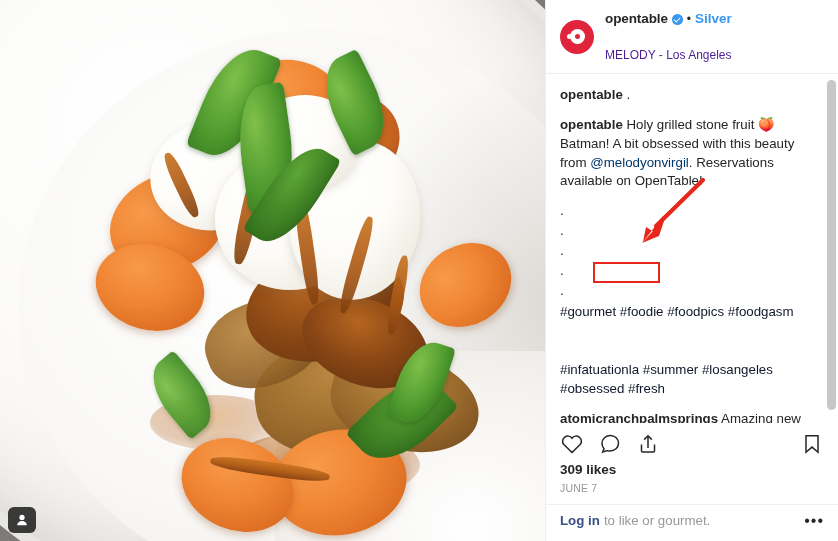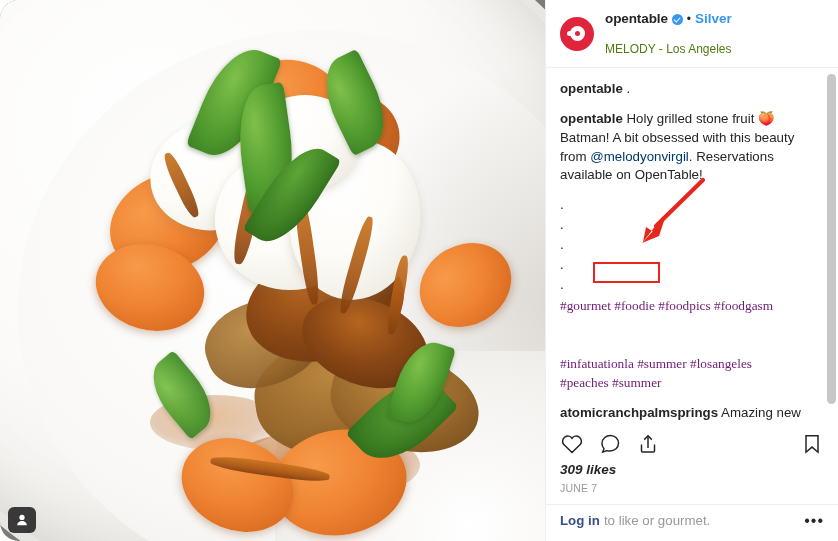--- a/index.html
+++ b/index.html
@@ -12,21 +12,20 @@
     -webkit-font-smoothing: antialiased;
   }
 
   #post {
     position: relative;
     width: 838px;
     height: 541px;
     overflow: hidden;
     background: #fff;
     display: flex;
-    border-radius: 19px;
   }
 
   
   .media {
     position: relative;
     width: 545px;
     height: 541px;
     overflow: hidden;
     background: #7d7b77;
     flex: 0 0 545px;
@@ -233,22 +232,22 @@
   }
   .dot-sep { color: #262626; margin: 0 4px; font-size: 12px; }
   .follow-link {
     color: #3897f0;
     font-weight: bold;
     font-size: 13.5px;
     cursor: pointer;
   }
   .location {
     font-size: 12px;
-    color: #4d7c0f;
-    margin-top: 14px;
+    color: #4c1d95;
+    margin-top: 20px;
   }
 
   
   .panel-body {
     position: relative;
     flex: 1 1 auto;
     overflow: hidden;
     padding: 12px 14px 0 14px;
     box-sizing: border-box;
   }
@@ -269,21 +268,21 @@
     line-height: 1.42;
     color: #262626;
     margin-bottom: 1px;
   }
   .hashtags {
     font-size: 13.3px;
     line-height: 1.46;
     color: #385185;
     margin-bottom: 11px;
   }
-  .hashtags .tag { color: #701a75; font-family: Liberation Serif, serif; }
+  .hashtags .tag { color: #0f172a; }
   .emoji { font-family: "DejaVu Sans", sans-serif; }
 
   
   .vscroll {
     position: absolute;
     right: 2px;
     top: 0;
     width: 9px;
     height: 100%;
   }
@@ -307,21 +306,20 @@
   .act-left { display: flex; align-items: center; gap: 14px; }
   .act-right { margin-left: auto; }
   .icon-btn { cursor: pointer; display: block; }
   .icon-btn svg { display: block; }
 
   .likes {
     padding: 6px 14px 0 14px;
     font-size: 13.5px;
     font-weight: bold;
     color: #262626;
-    font-style: italic;
   }
   .date {
     padding: 5px 14px 10px 14px;
     font-size: 10.5px;
     letter-spacing: .2px;
     color: #999999;
     text-transform: uppercase;
   }
 
   .login-bar {
@@ -462,21 +460,21 @@
       <div class="dotline">.</div>
       <div class="dotline">.</div>
       <div class="dotline">.</div>
       <div class="dotline">.</div>
 
       <div class="hashtags">
         <span class="tag">#gourmet #foodie #foodpics #foodgasm</span><br>
         <br>
         <br>
         <span class="tag">#infatuationla #summer #losangeles</span><br>
-        <span class="tag">#peaches #summer</span>
+        <span class="tag">#obsessed #fresh</span>
       </div>
 
       <div class="comment">
         <span class="who">atomicranchpalmsprings</span><span> Amazing new Silver Lake/E Hollywood spot!</span>
       </div>
 
       <div class="vscroll">
         <div class="vscroll-thumb"></div>
       </div>
     </div>

